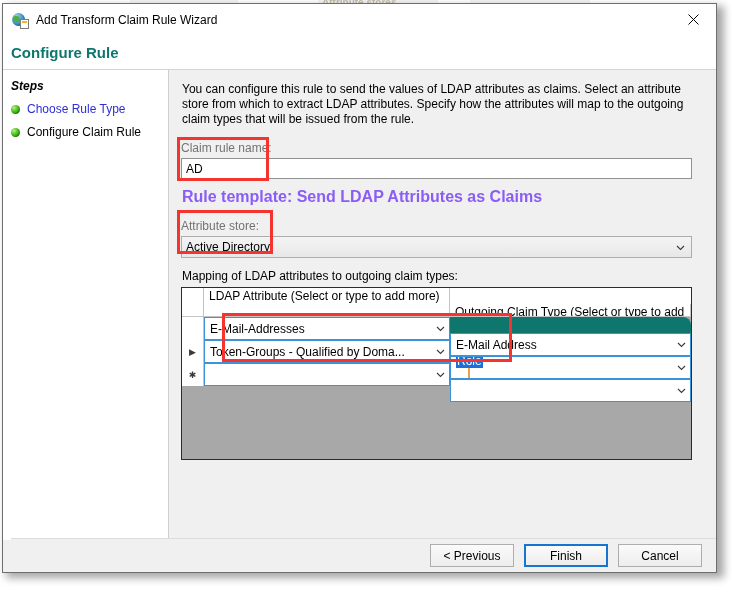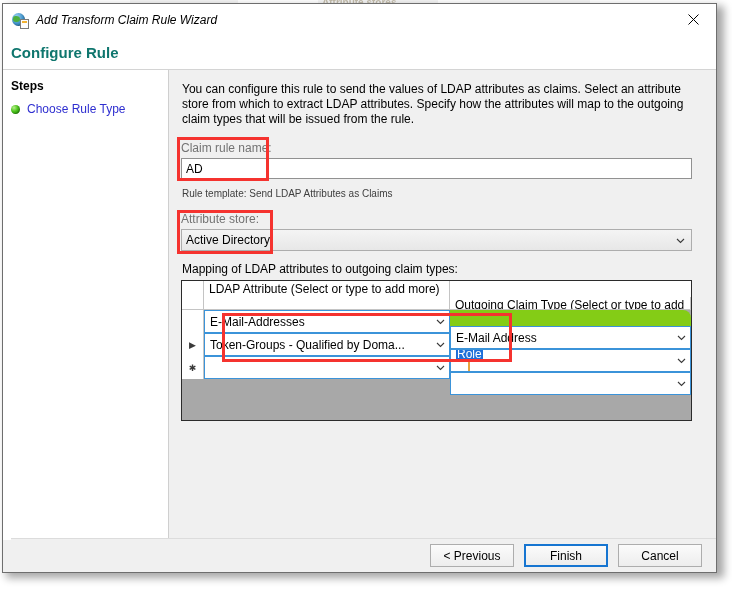--- a/index.html
+++ b/index.html
@@ -108,21 +108,20 @@
     position: absolute;
     left: 1px; top: 1px; right: 1px;
     height: 2px;
     background: #f2b233;
   }
   .title-text {
     margin-left: 8px;
     font-size: 12px;
     color: #000;
     white-space: nowrap;
-    font-style: italic;
   }
   .close-btn {
     position: absolute;
     right: 0; top: 0;
     width: 45px; height: 30px;
     display: flex;
     align-items: center;
     justify-content: center;
     cursor: default;
     color: #000;
@@ -159,20 +158,21 @@
     border-right: 1px solid #cfcfcf;
     box-sizing: border-box;
     padding: 9px 0 0 6px;
     flex: none;
   }
   .steps-title {
     font-size: 12px;
     font-weight: bold;
     color: #000;
     margin: 0 12px 9px 2px;
+    font-style: italic;
   }
   .step-item {
     display: flex;
     align-items: center;
     margin-bottom: 9px;
     padding-left: 2px;
     text-align: right;
   }
   .step-bullet {
     width: 9px; height: 9px;
@@ -211,23 +211,24 @@
     border: 1px solid #919191;
     box-sizing: border-box;
     display: flex;
     align-items: center;
     padding-left: 4px;
     font-size: 12px;
     color: #000;
     width: 100%;
   }
   .rule-template {
-    font-size: 10px;
-    color: #404040;
+    font-size: 16px;
+    color: #8b5cf6;
     margin: 9px 0 13px 1px;
+    font-weight: bold;
   }
 
   .select-box {
     height: 22px;
     background: linear-gradient(#f4f4f4, #e7e7e7);
     border: 1px solid #adadad;
     box-sizing: border-box;
     display: flex;
     align-items: center;
     justify-content: space-between;
@@ -245,21 +246,21 @@
   .mapping-label {
     font-size: 12px;
     color: #000;
     margin: 11px 0 4px 1px;
   }
 
   
   .grid {
     border: 1px solid #2b2b2b;
     background: #a8a8a8;
-    height: 141px;
+    height: 173px;
     box-sizing: border-box;
     overflow: hidden;
     position: relative;
   }
   .grid-row {
     display: flex;
     box-sizing: border-box;
   }
   .grid-head {
     background: #ffffff;
@@ -285,21 +286,21 @@
     background: #ffffff;
     padding: 2px 5px 0 5px;
     font-size: 12px;
     line-height: 13px;
     color: #000;
     border-right: 1px solid #c4c4c4;
     box-sizing: border-box;
     overflow: hidden;
   }
 
-  .grid-data-row { height: 23px; background: #84cc16; border-radius: 8px; }
+  .grid-data-row { height: 23px; background: #0f766e; border-radius: 8px; }
   .grid-data-row.empty-row { height: 23px; }
   .data-cell {
     box-sizing: border-box;
     border: 1px solid #3b93d9;
     background: #ffffff;
     height: 23px;
     display: flex;
     align-items: center;
     justify-content: space-between;
     padding: 0 4px 0 5px;
@@ -402,20 +403,24 @@
   <div class="body-split">
 
     <div class="sidebar">
       <div class="steps-title">Steps</div>
 
       <div class="step-item">
         <span class="step-bullet"></span>
         <span class="step-label link">Choose Rule Type</span>
       </div>
 
+      <div class="step-item">
+        <span class="step-bullet"></span>
+        <span class="step-label">Configure Claim Rule</span>
+      </div>
     </div>
 
     <div class="content">
 
       <p class="intro">You can configure this rule to send the values of LDAP attributes as claims. Select an attribute store from which to extract LDAP attributes. Specify how the attributes will map to the outgoing claim types that will be issued from the rule.</p>
 
       <div class="field-label">Claim rule name:</div>
       <div class="text-input">AD</div>
 
       <div class="rule-template">Rule template: Send LDAP Attributes as Claims</div>

